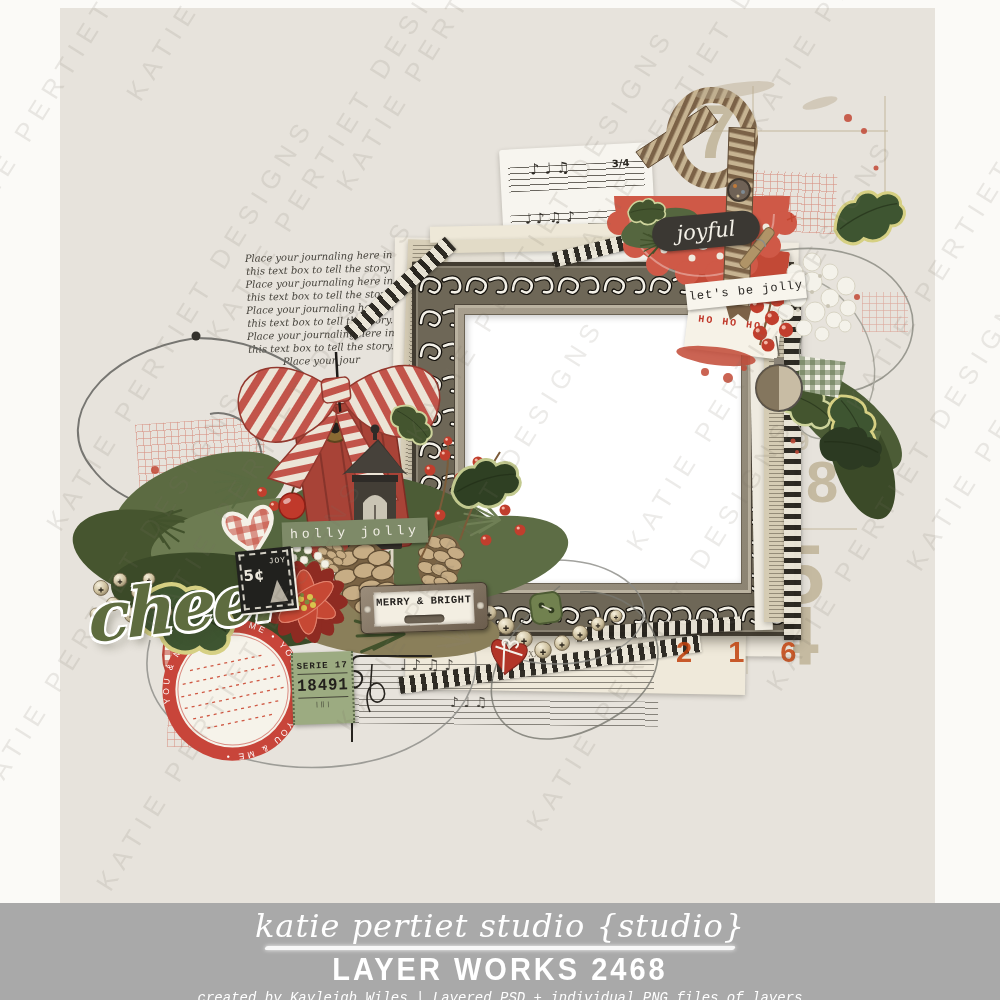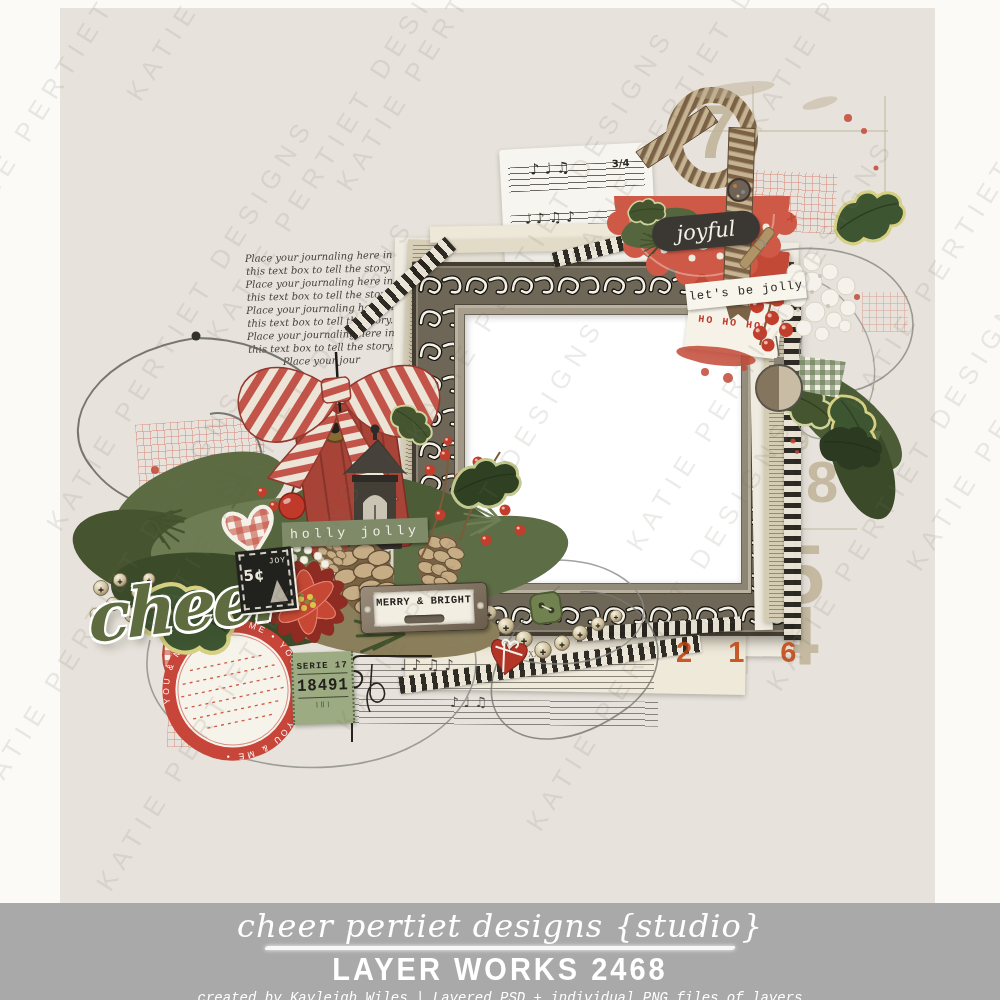--- a/index.html
+++ b/index.html
@@ -616,18 +616,18 @@
   <span class="wm" style="left:330px;top:720px;">KATIE PERTIET DESIGNS</span>
   <span class="wm" style="left:560px;top:260px;">KATIE PERTIET DESIGNS</span>
   <span class="wm" style="left:620px;top:540px;">KATIE PERTIET DESIGNS</span>
   <span class="wm" style="left:520px;top:820px;">KATIE PERTIET DESIGNS</span>
   <span class="wm" style="left:740px;top:120px;">KATIE PERTIET DESIGNS</span>
   <span class="wm" style="left:840px;top:400px;">KATIE PERTIET DESIGNS</span>
   <span class="wm" style="left:760px;top:680px;">KATIE PERTIET DESIGNS</span>
   <span class="wm" style="left:900px;top:560px;">KATIE PERTIET DESIGNS</span>
 
   <div class="footer">
-    <div class="script">cheer pertiet designs {studio}</div>
+    <div class="script">katie pertiet studio {studio}</div>
     <div class="brush"></div>
     <div class="product">LAYER WORKS 2468</div>
     <div class="credit">created by Kayleigh Wiles | Layered PSD + individual PNG files of layers</div>
   </div>
 </div>
 
 </body></html>

